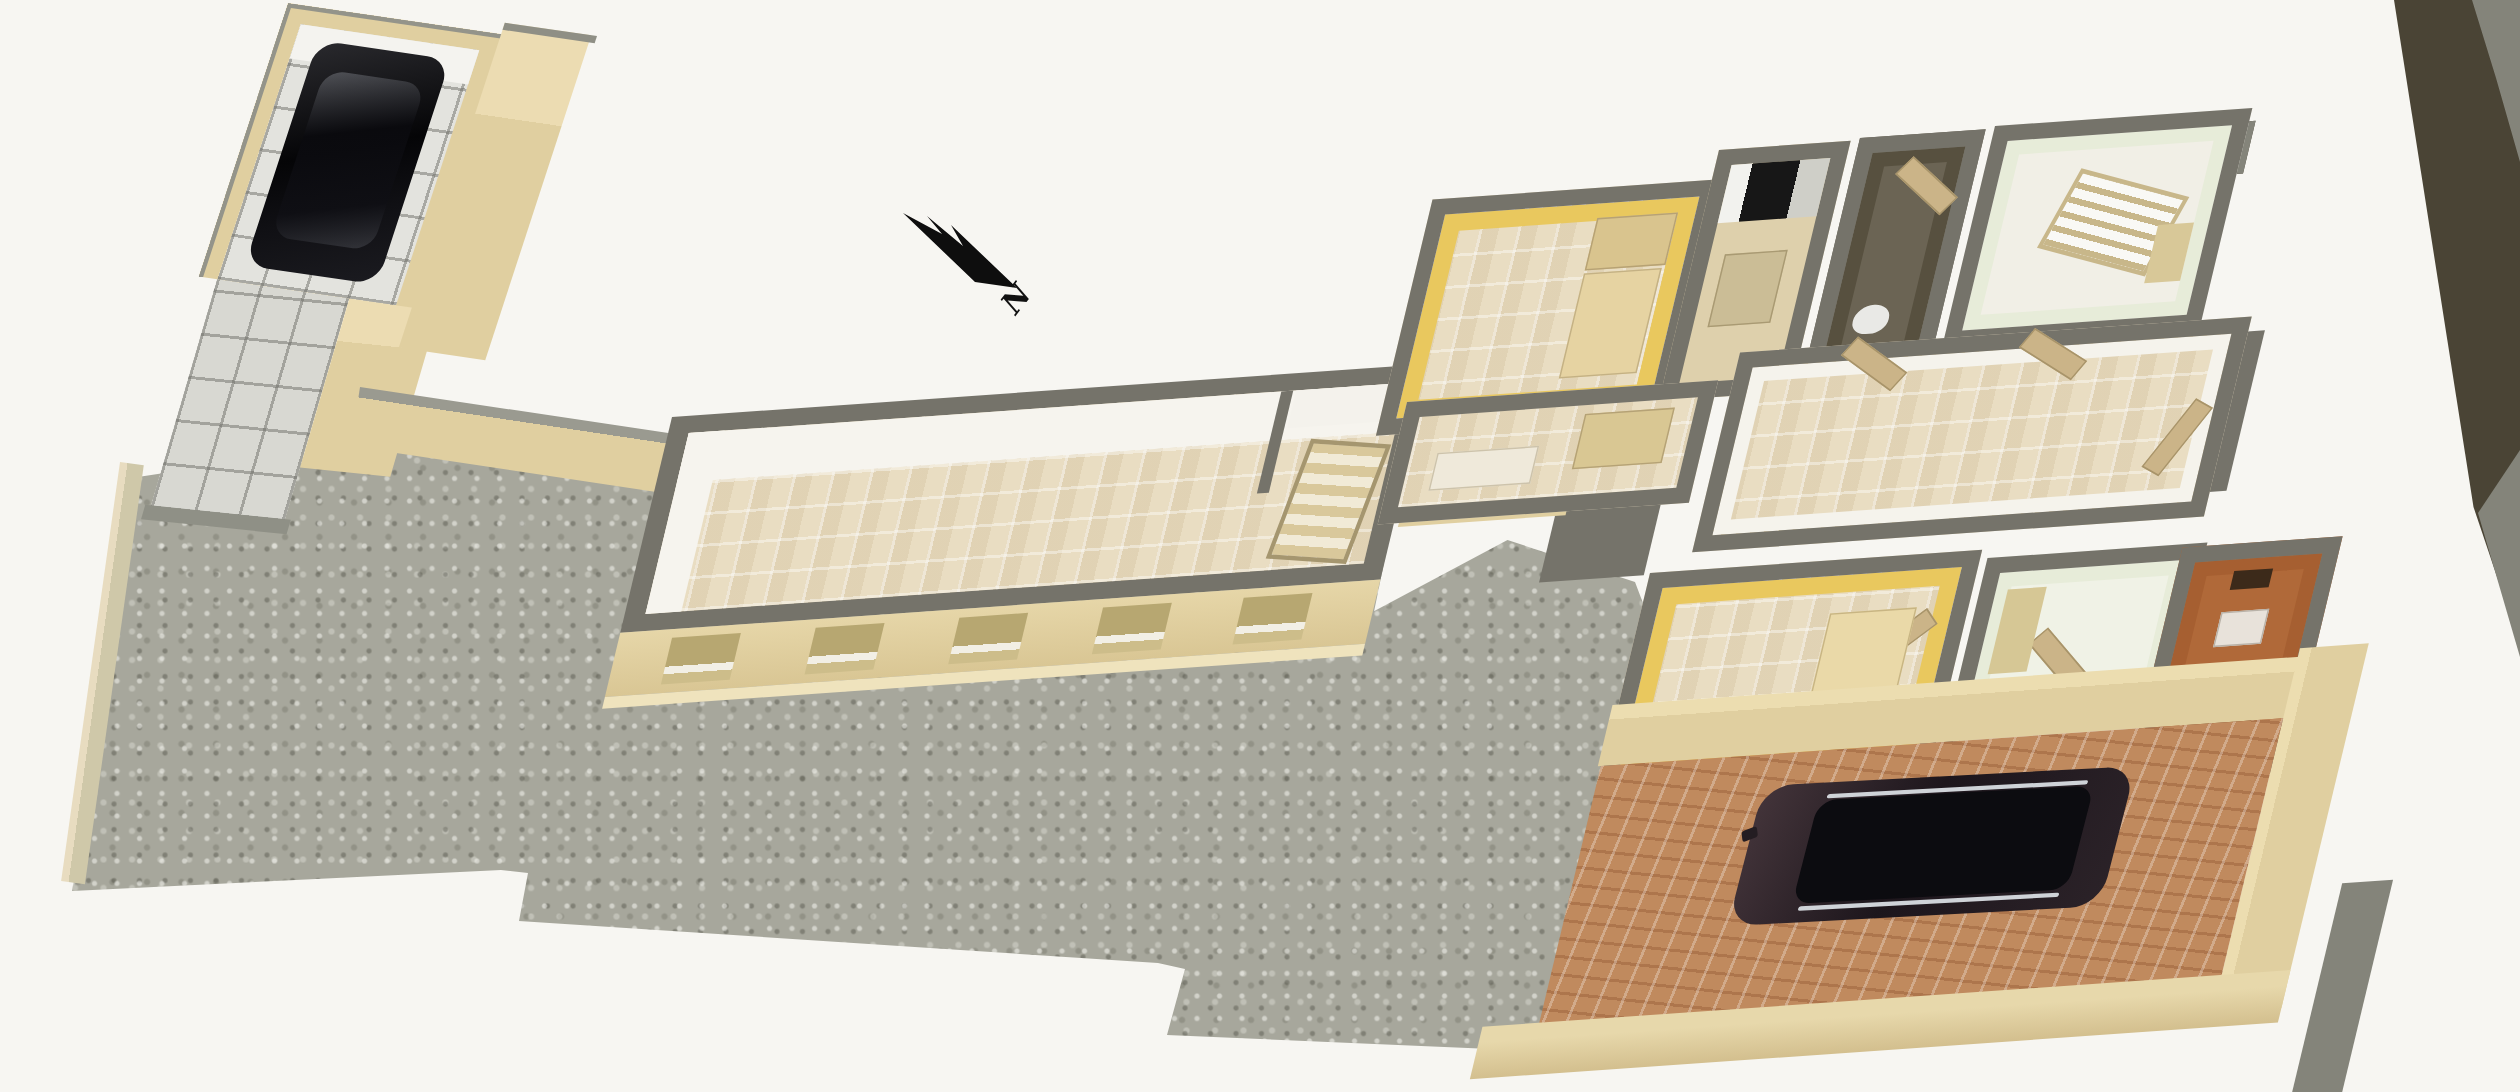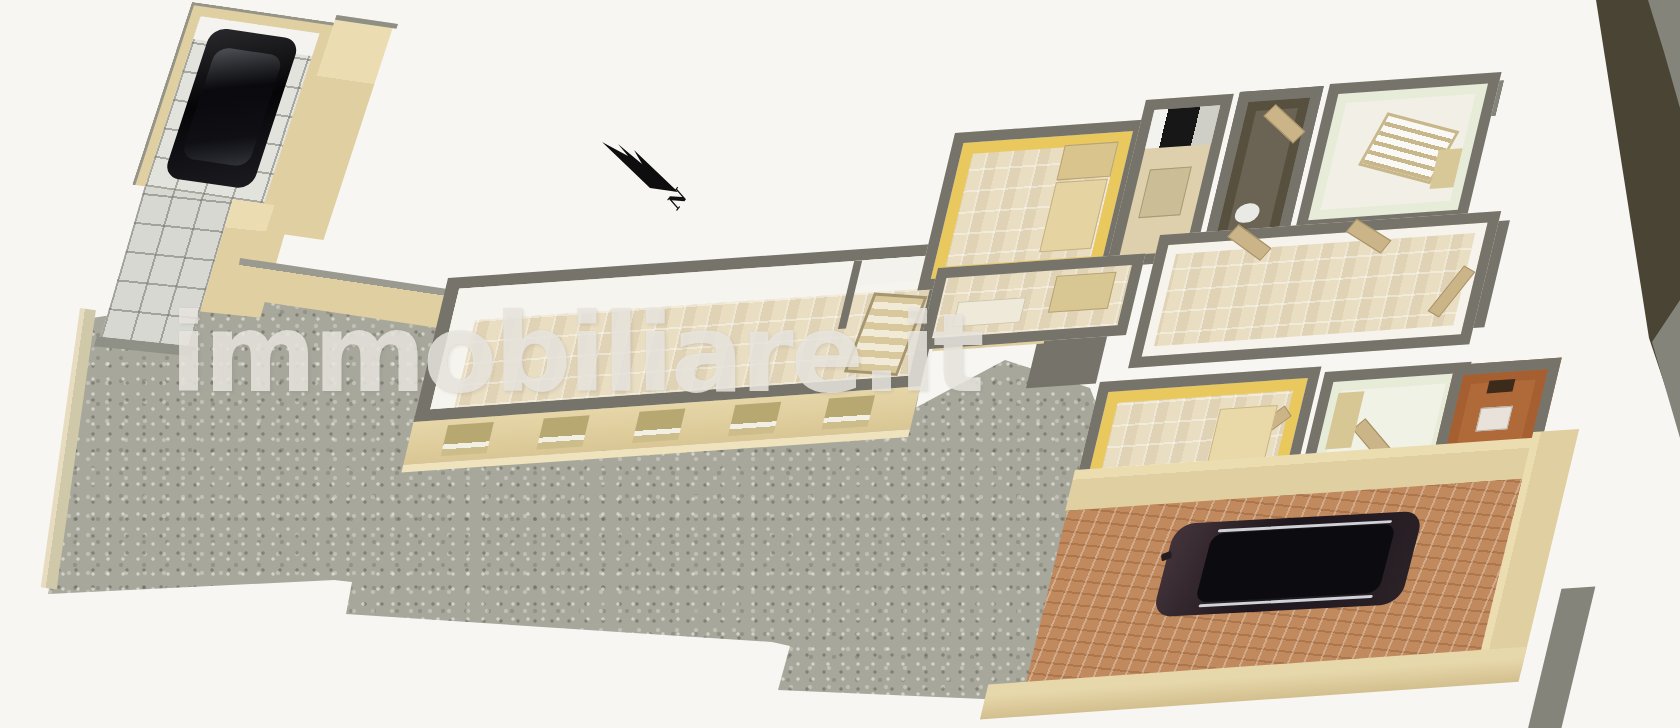--- a/index.html
+++ b/index.html
@@ -175,15 +175,14 @@
               clip-path:polygon(1680px 300px,1652px 342px,1680px 438px);
               background:var(--grey-edge,#84847a);"></div>
 
   <div class="abs" style="left:598px;top:142px;width:95px;height:85px;z-index:20;">
     <svg width="95" height="85" viewBox="0 0 95 85">
       <path d="M4,0 L30,14 L20,2 L44,22 L36,8 L80,50 L52,46 Z" fill="#0e0e0e"></path>
       <text x="76" y="70" transform="rotate(-52 76 66)" style="font-family:'DejaVu Serif',serif;font-style:italic;font-weight:bold;font-size:20px;fill:#111;">N</text>
     </svg>
   </div>
 
-  <div class="watermark">immobiliare.it</div>
 
 </div>
 
 </body></html>

